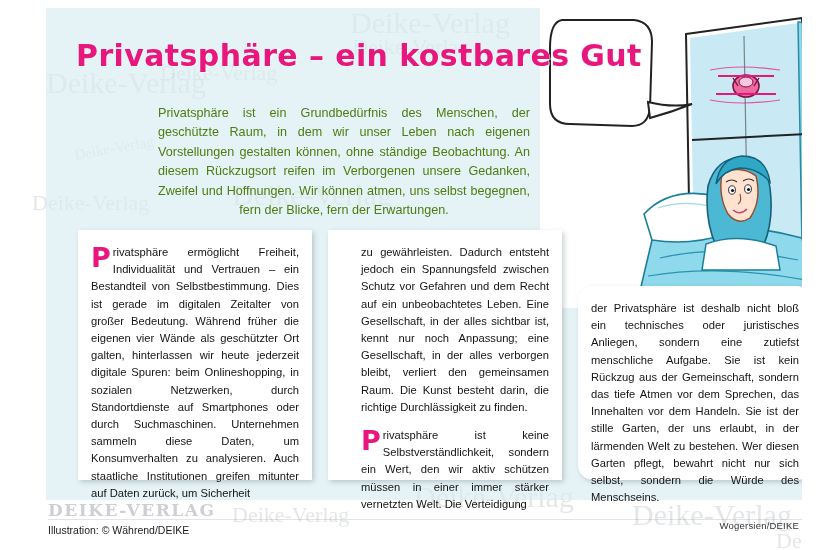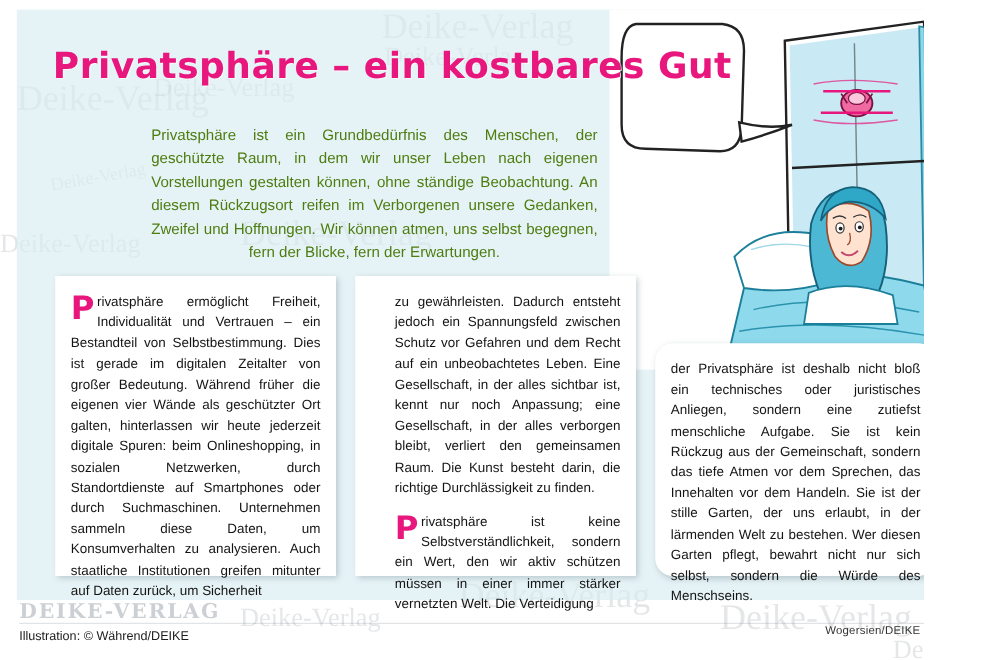--- a/index.html
+++ b/index.html
@@ -13,20 +13,21 @@
     font-family: "Liberation Sans", sans-serif;
     overflow: hidden;
   }
 
   #page {
     position: relative;
     width: 770px;
     height: 550px;
     background: #ffffff;
     overflow: hidden;
+    margin-left: 32px;
   }
 
   
   .wm-layer {
     position: absolute;
     inset: 0;
     overflow: hidden;
     pointer-events: none;
     z-index: 1;
   }

